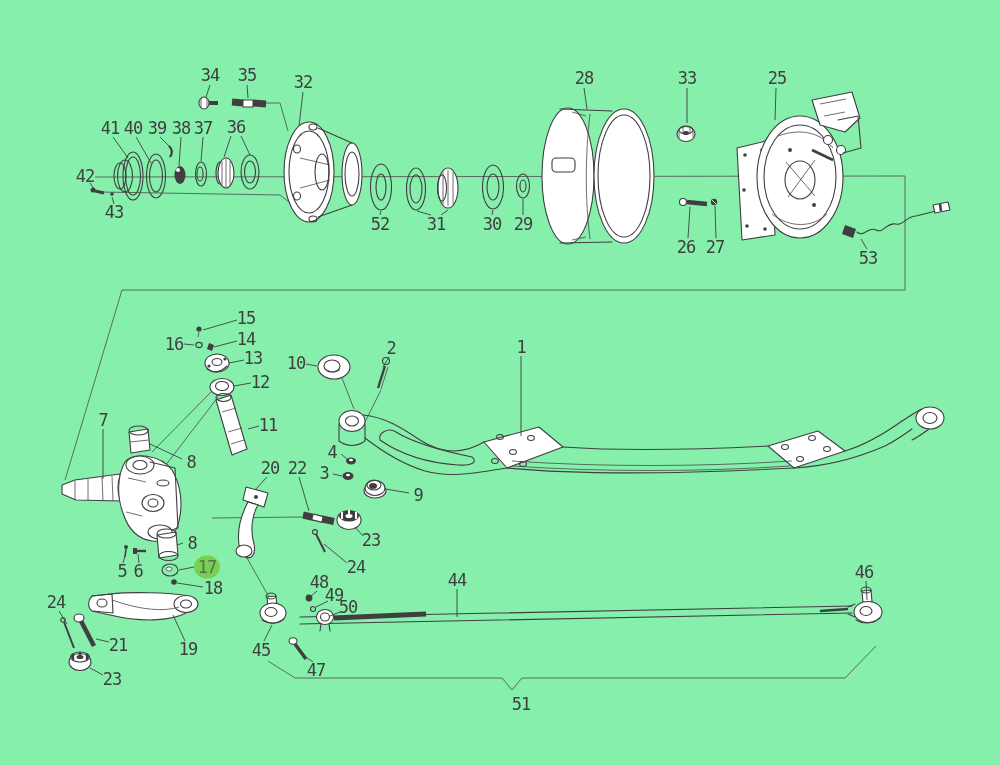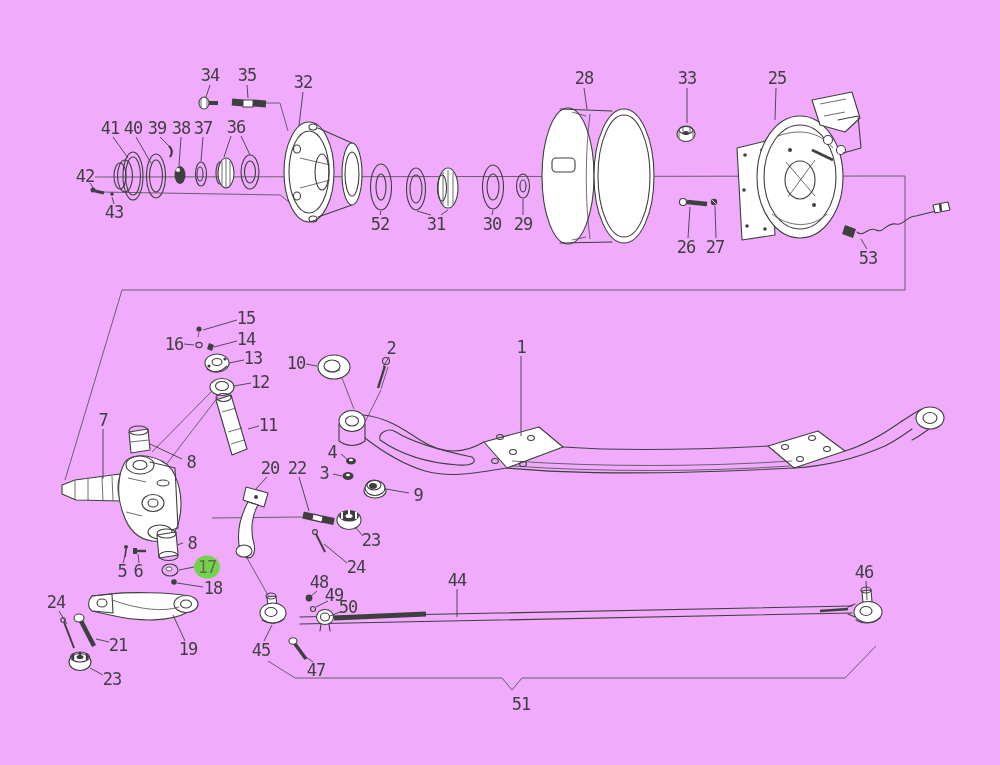--- a/index.html
+++ b/index.html
@@ -1,16 +1,16 @@
 <!DOCTYPE html>
 <html><head>
 <meta charset="utf-8">
 <style>
   html,body{margin:0;padding:0;background:#fff;}
-  .stage{position:relative;width:1000px;height:765px;background:#f0abfc;overflow:hidden;
+  .stage{position:relative;width:1000px;height:765px;background:#86efac;overflow:hidden;
          font-family:"DejaVu Sans Mono","Liberation Mono",monospace;}
   svg{display:block}
   svg text{font-family:"DejaVu Sans Mono","Liberation Mono",monospace;font-size:17px;
            letter-spacing:-1px;}
   .outline{fill:none;stroke:#3f3f3f;stroke-width:1.1;stroke-linejoin:round;stroke-linecap:round;}
   .outline-w{fill:#ffffff;stroke:#3f3f3f;stroke-width:1.1;stroke-linejoin:round;}
   .thin{fill:none;stroke:#4a4a4a;stroke-width:0.8;}
   .dark{fill:#3f3f3f;stroke:none;}
   .darkline{fill:none;stroke:#3f3f3f;stroke-linecap:butt;}
 </style>

